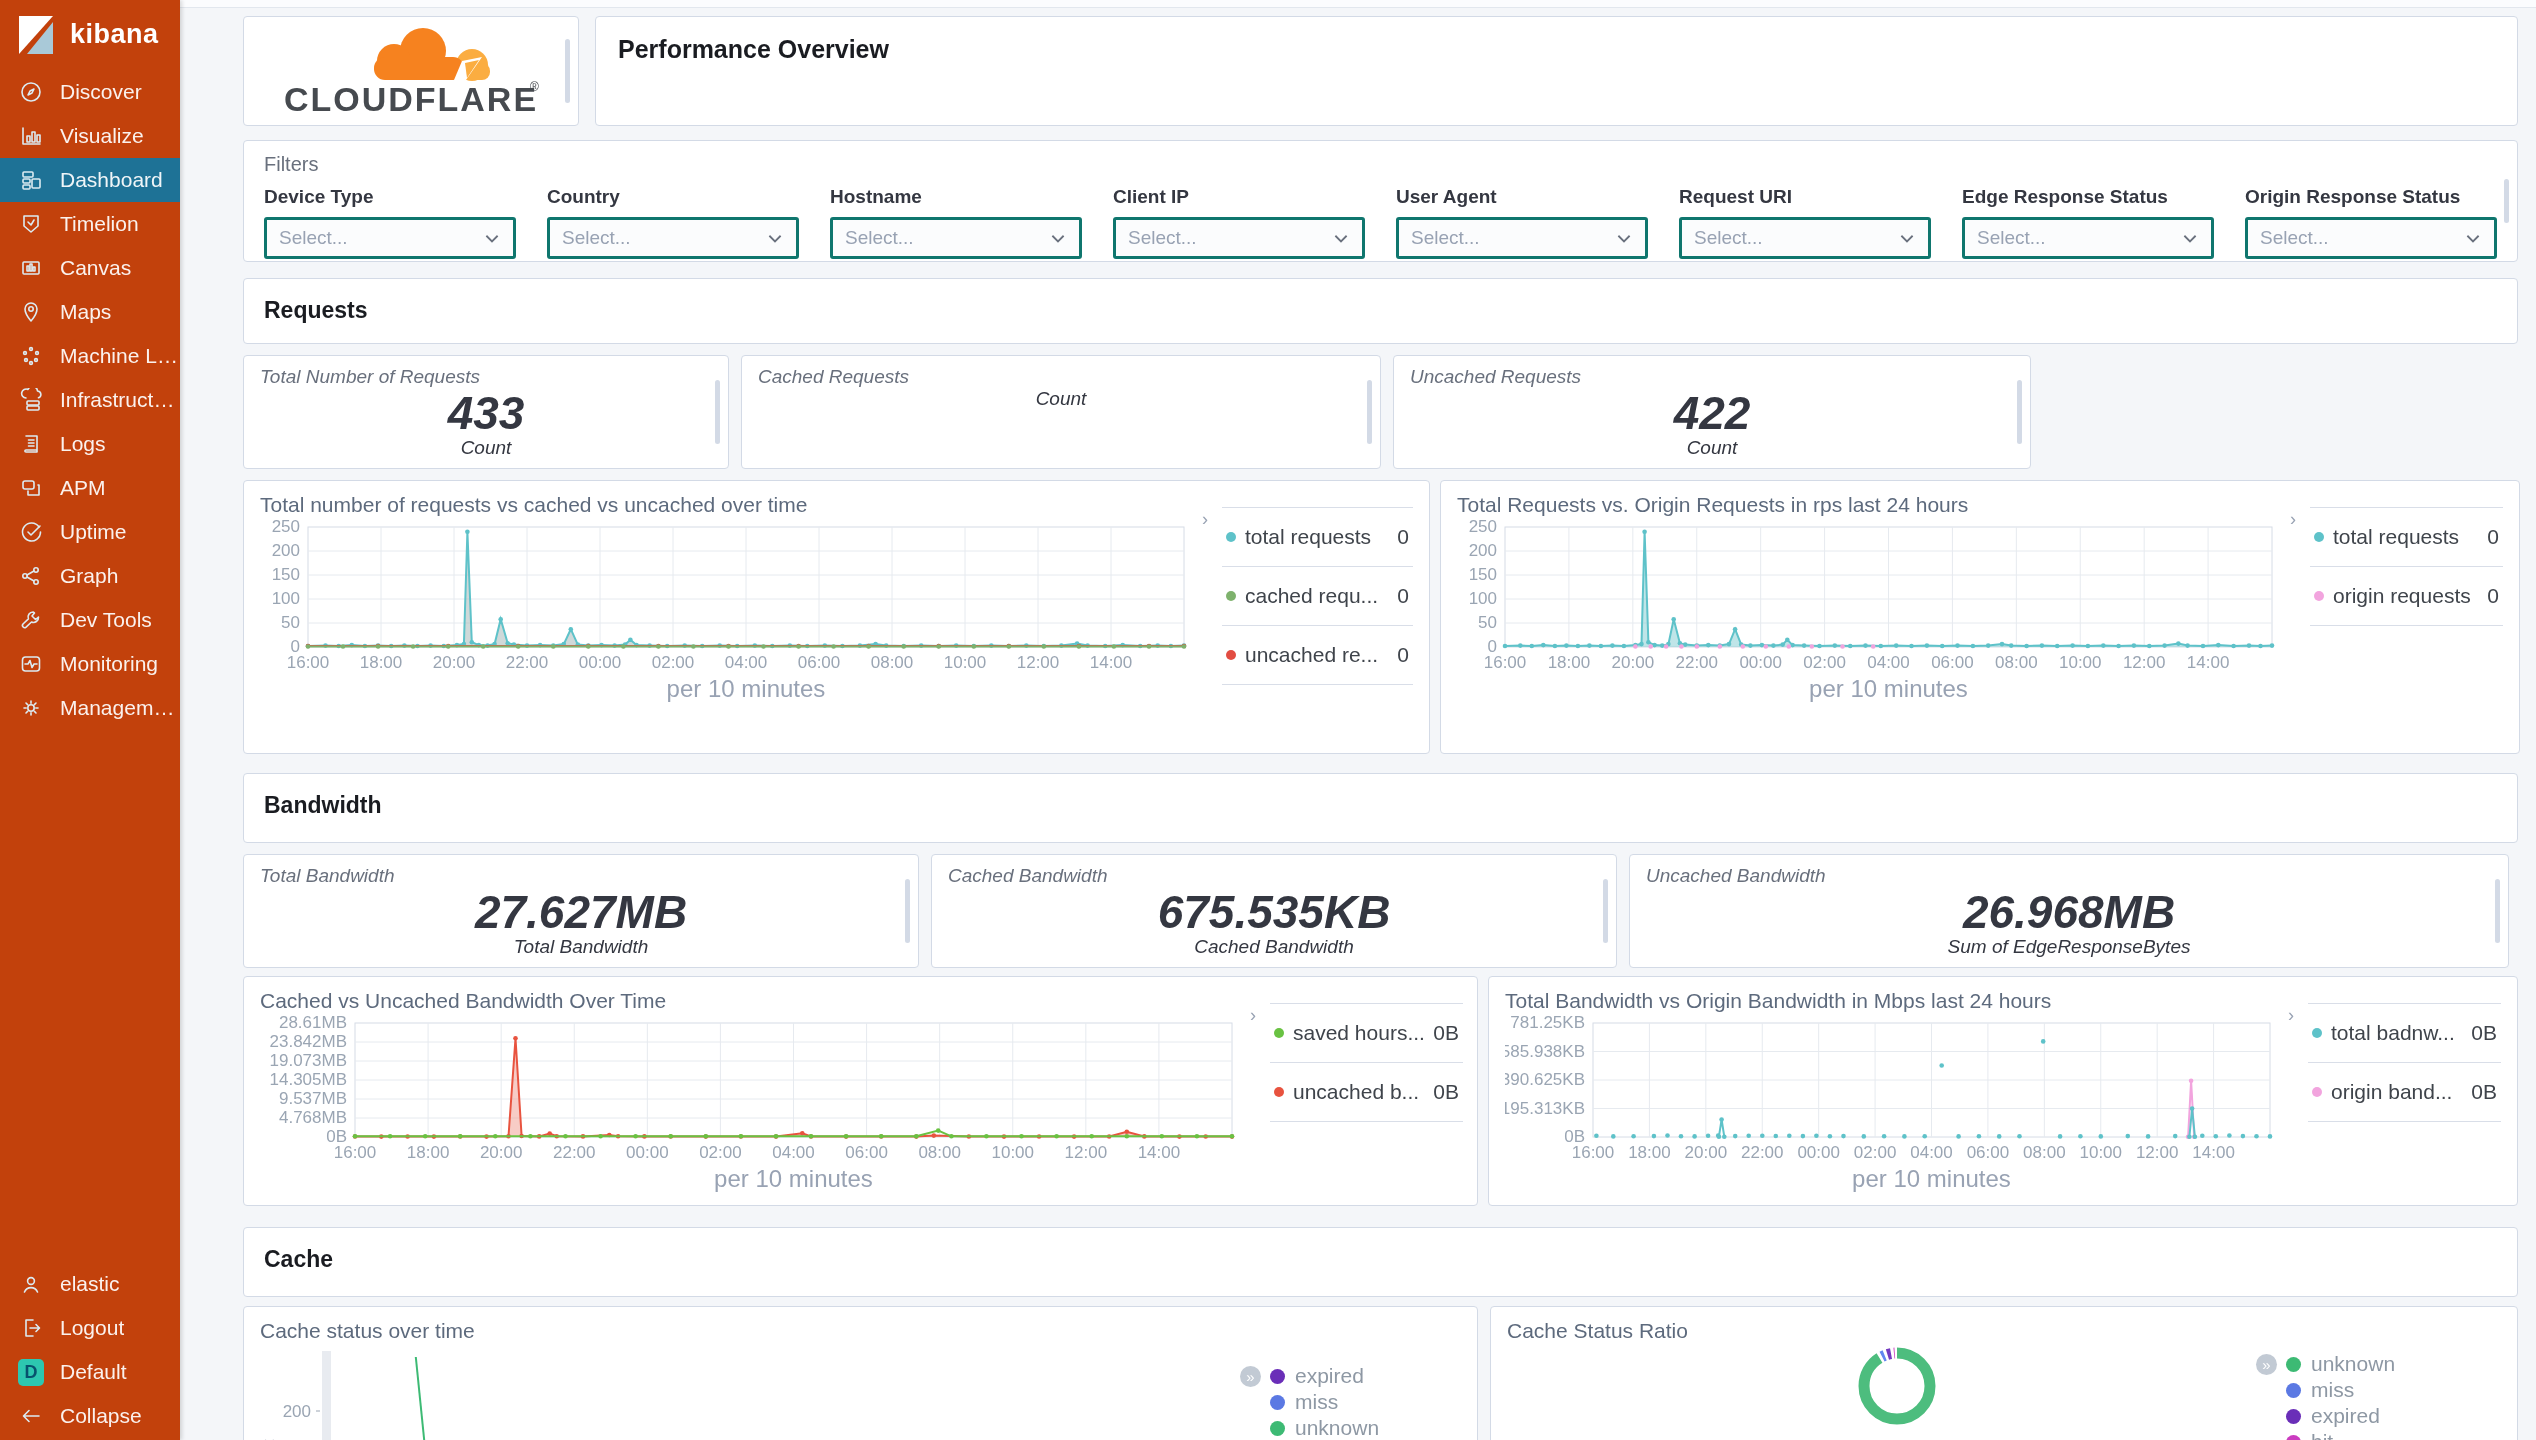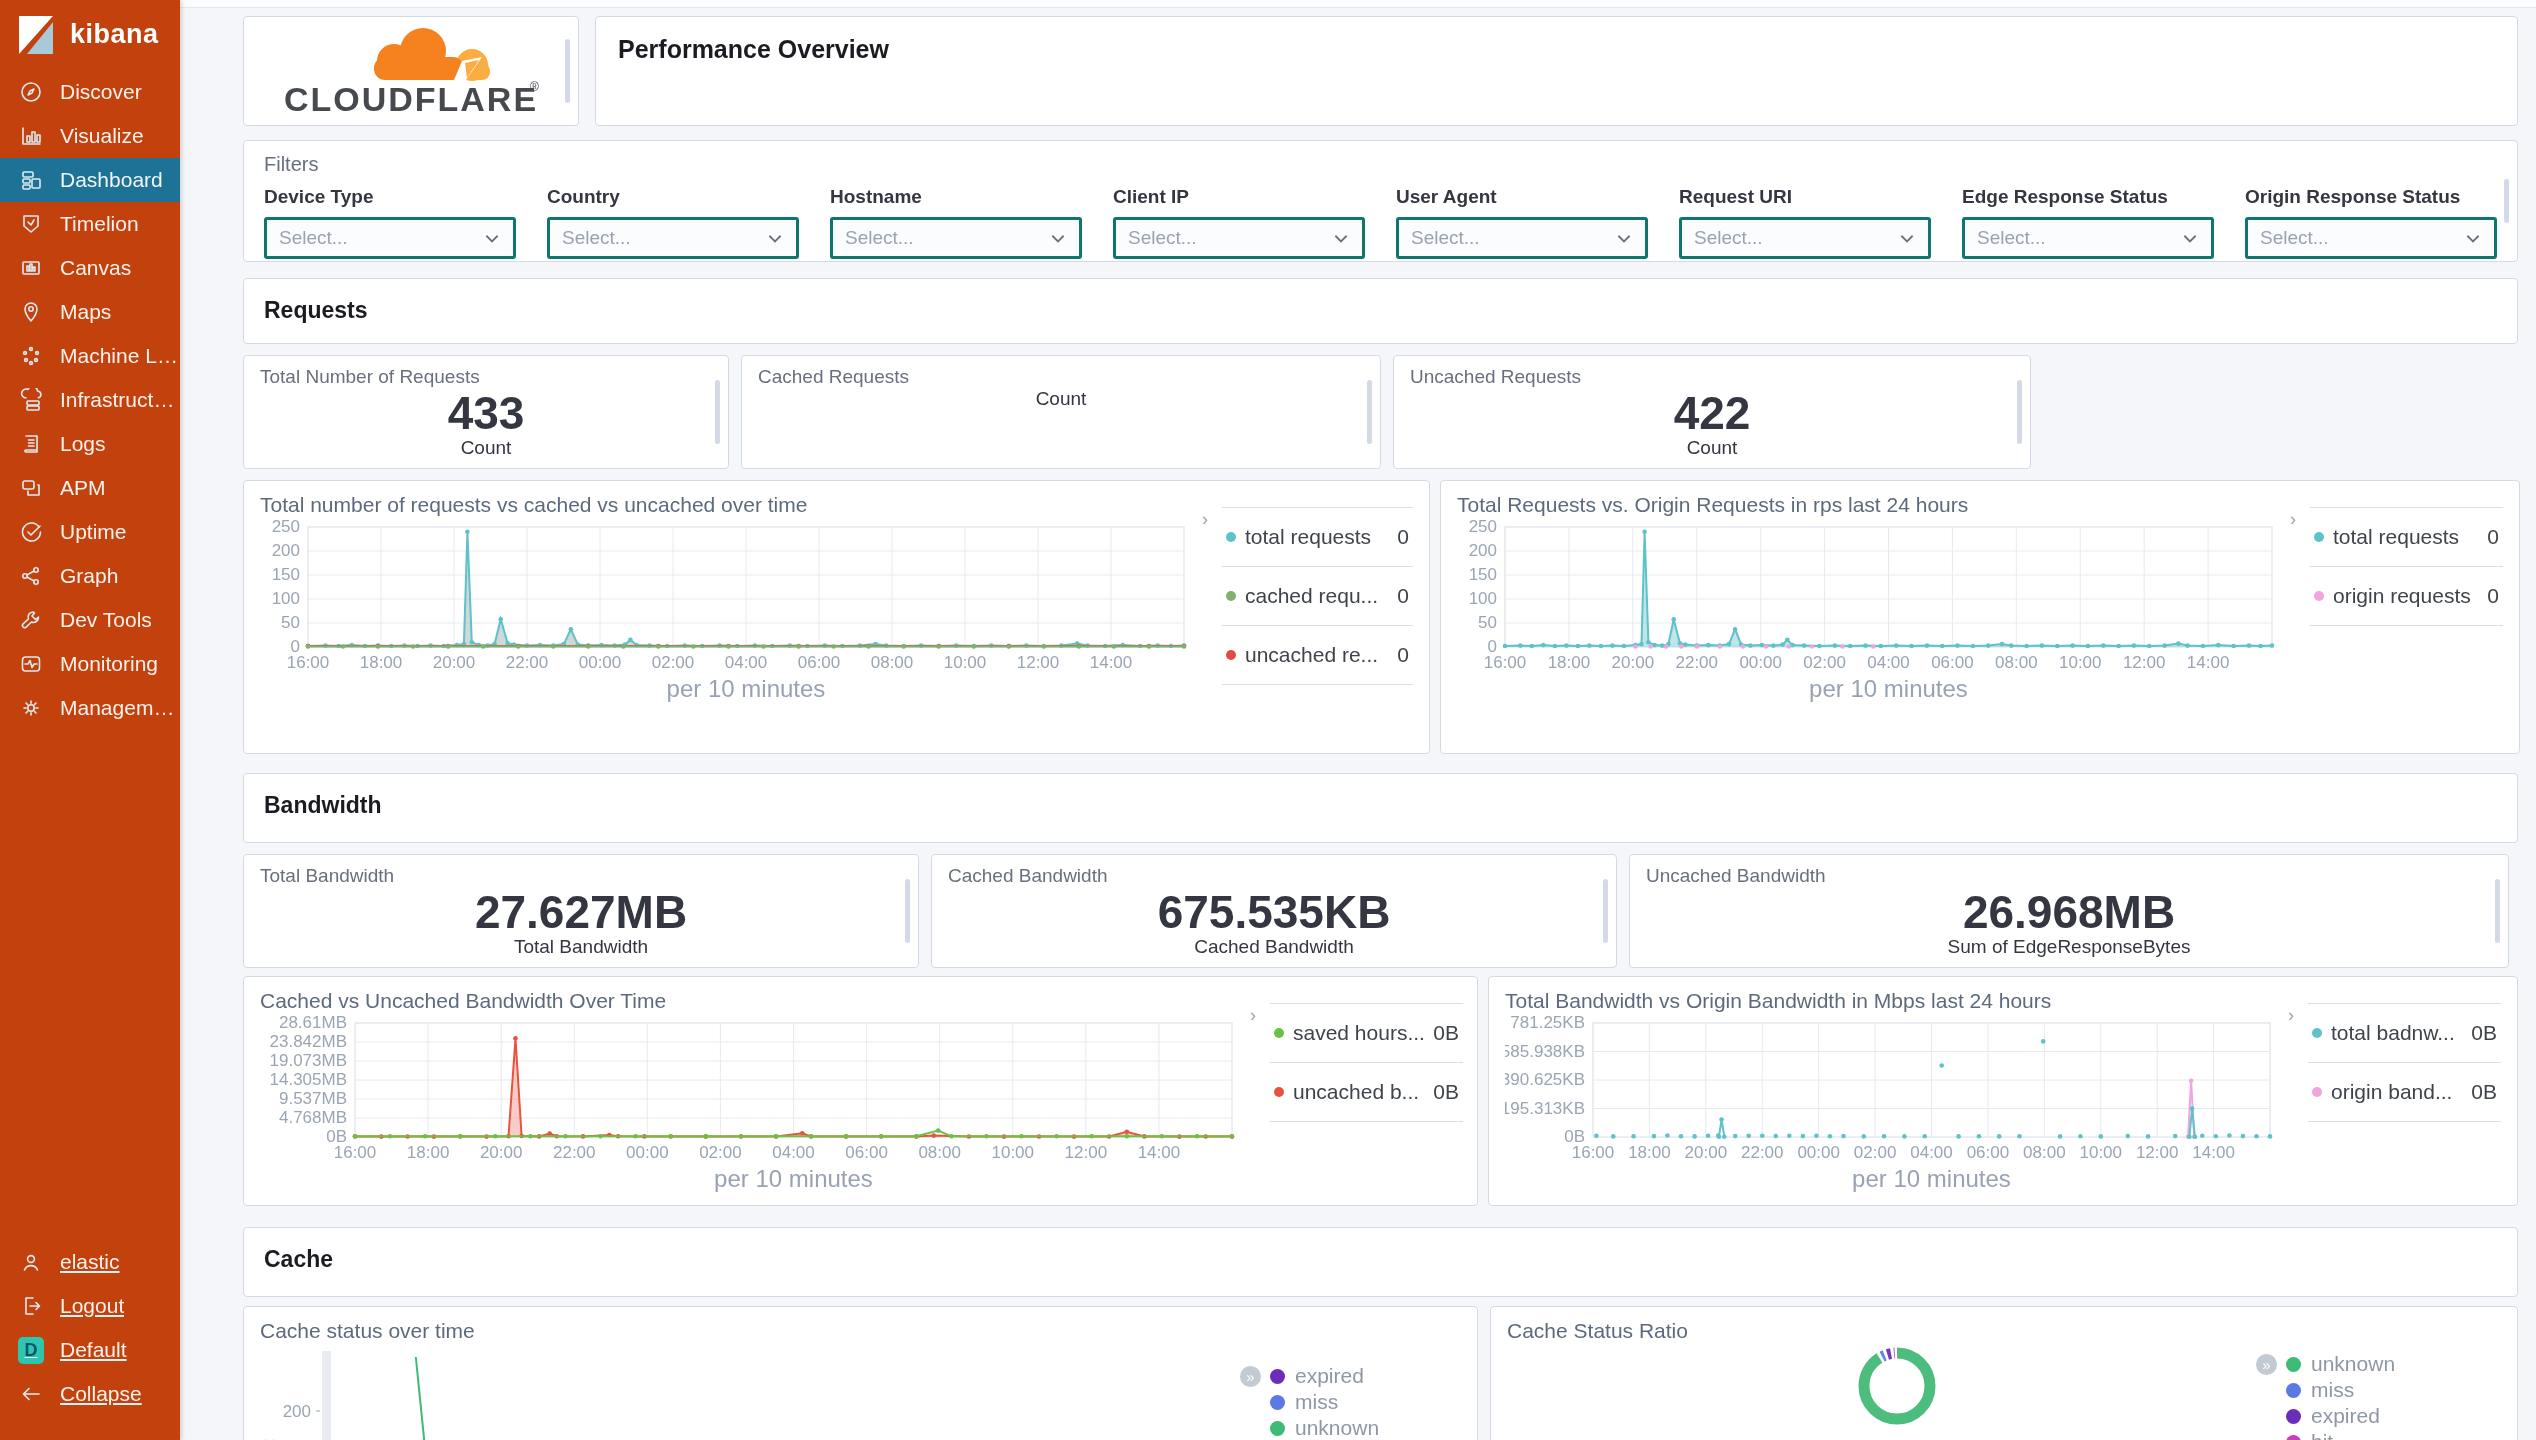--- a/index.html
+++ b/index.html
@@ -12,21 +12,21 @@
     display:flex; flex-direction:column; color:#e8f1f5; box-shadow:2px 0 4px rgba(0,0,0,.15); z-index:5;}
   .logo-row { display:flex; align-items:center; gap:12px; padding:12px 14px 14px 14px; cursor:pointer;}
   .logo-row .brand { font-size:27px; font-weight:600; color:#fff; letter-spacing:.5px;}
   .nav-item { display:flex; align-items:center; gap:16px; height:44px; padding-left:18px;
     font-size:21px; color:rgba(255,255,255,.93); cursor:pointer; white-space:nowrap; overflow:hidden;}
   .nav-item.active { background:#1e7296; }
   .nav-item .nicon { width:26px; height:26px; display:flex; align-items:center; justify-content:center; flex:none;}
   .nav-item .nicon svg { width:24px; height:24px; stroke:#dcebf2; fill:none; stroke-width:1.6;
     stroke-linecap:round; stroke-linejoin:round;}
   .nav-item .nlabel { overflow:hidden; text-overflow:ellipsis; }
-  .sidebar-footer { margin-top:auto; padding-bottom:24px;text-decoration:underline; }
+  .sidebar-footer { margin-top:auto; padding-bottom:2px; }
   .badge-d { width:27px; height:27px; background:#2dc7b0; border-radius:5px; color:#07526e;
     font-weight:bold; font-size:18px; display:flex; align-items:center; justify-content:center;}
 
   
   .main { flex:1; height:100%; overflow:hidden; }
   .topstrip { height:8px; background:#fbfcfe; border-bottom:1px solid #e2e7ee; }
   .content { padding:0 18px 0 63px; }
   .panel { background:#fff; border:1px solid #d3dae6; border-radius:4px; position:relative; }
   .row { display:flex; }
   .handle { position:absolute; right:8px; top:50%; transform:translateY(-50%);
@@ -52,21 +52,21 @@
 
   
   .section-panel { padding:18px 20px; }
   .section-panel h2 { font-size:23px; font-weight:700; color:#1a1c21; }
   .sec-requests { margin-top:16px; height:66px; }
   .sec-bandwidth { margin-top:19px; height:70px; }
   .sec-cache { margin-top:21px; height:70px; }
 
   
   .metrics-row { margin-top:11px; gap:12px; }
-  .metric-card { height:114px; padding:10px 16px; display:flex; flex-direction:column; }
+  .metric-card { height:114px; padding:10px 16px; display:flex; flex-direction:column;font-style:italic; }
   .mtitle { font-size:19px; color:#69707d; }
   .mvalue { text-align:center; font-size:46px; font-weight:700; color:#343741; line-height:1.05; margin-top:1px;}
   .mlabel { text-align:center; font-size:19px; color:#343741; }
 
   
   .charts-row { margin-top:11px; gap:10px; }
   .chart-panel { padding:12px 16px; display:flex; }
   .chart-left { flex:none; }
   .ctitle { font-size:21px; color:#5d6a7d; margin-bottom:2px; }
   .legend { width:215px; position:relative; padding-left:22px; padding-top:14px; }

